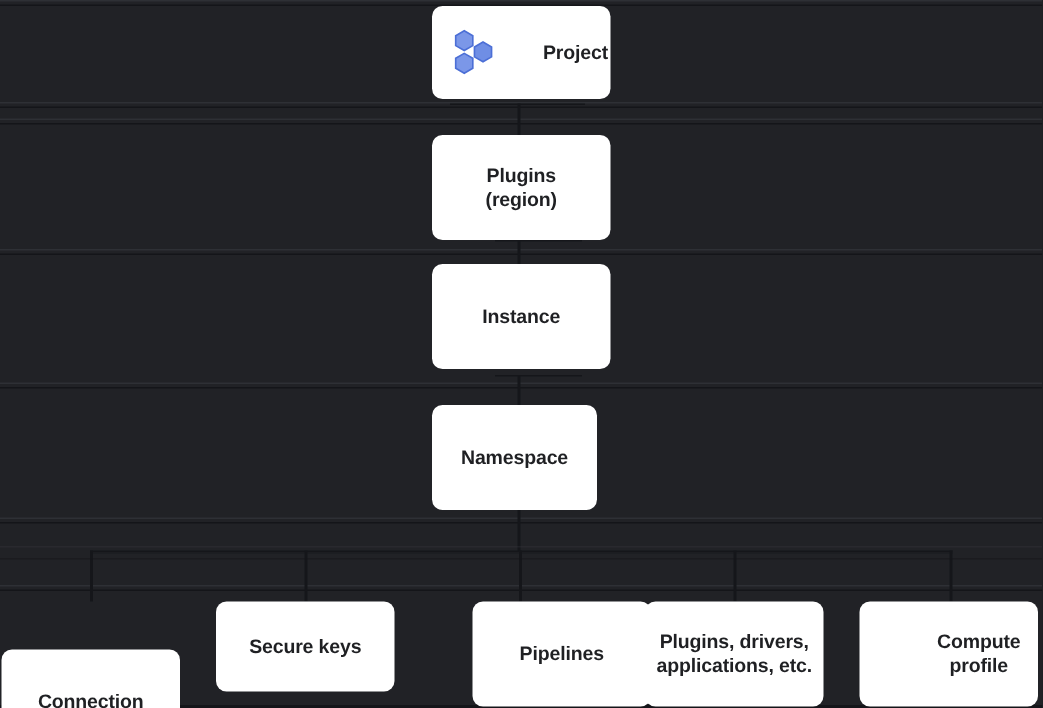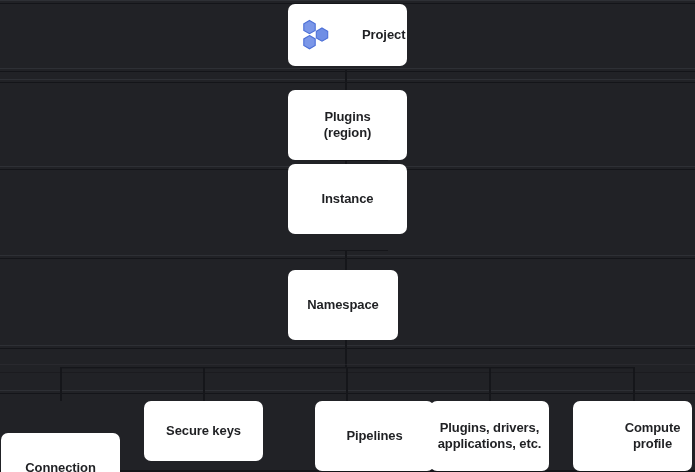--- a/index.html
+++ b/index.html
@@ -124,21 +124,21 @@
       <polygon points="21.0,10.0 26.7,13.3 26.7,19.9 21.0,23.2 15.3,19.9 15.3,13.3" fill="#6f8ee5" stroke="#4c6fd6" stroke-width="1.1"></polygon>
     </svg>
     <span class="label">Project</span>
   </div>
 
   <div class="node" style="left:288px; top:90px; width:119px; height:70px;">
     <span class="label">Plugins
 (region)</span>
   </div>
 
-  <div class="node" style="left:288px; top:164px; width:119px; height:70px;">
+  <div class="node" style="left:288px; top:176px; width:119px; height:70px;">
     <span class="label">Instance</span>
   </div>
 
   <div class="node" style="left:288px; top:270px; width:110px; height:70px;">
     <span class="label">Namespace</span>
   </div>
 
   <div class="node" style="left:1px; top:401px; width:119px; height:70px;margin-top:32px;">
     <span class="label">Connection</span>
   </div>

